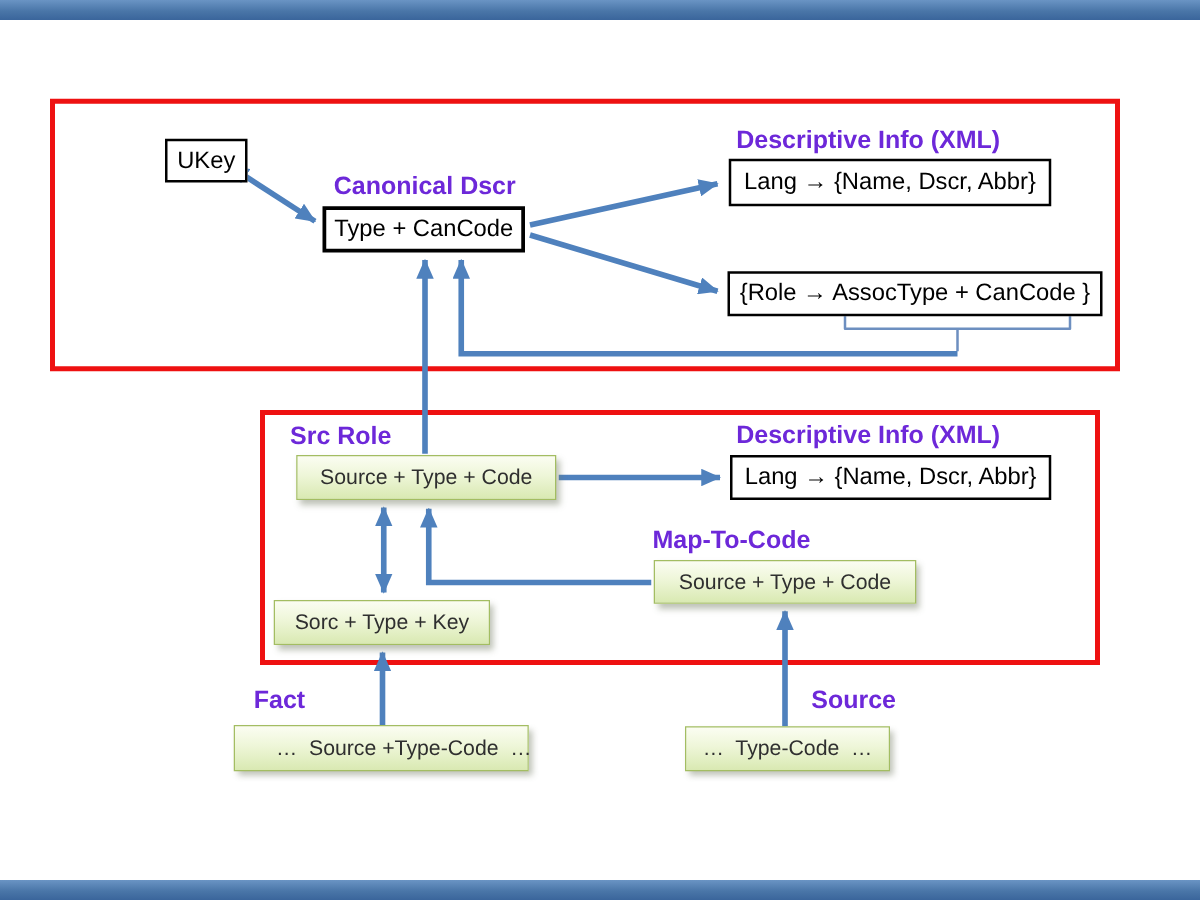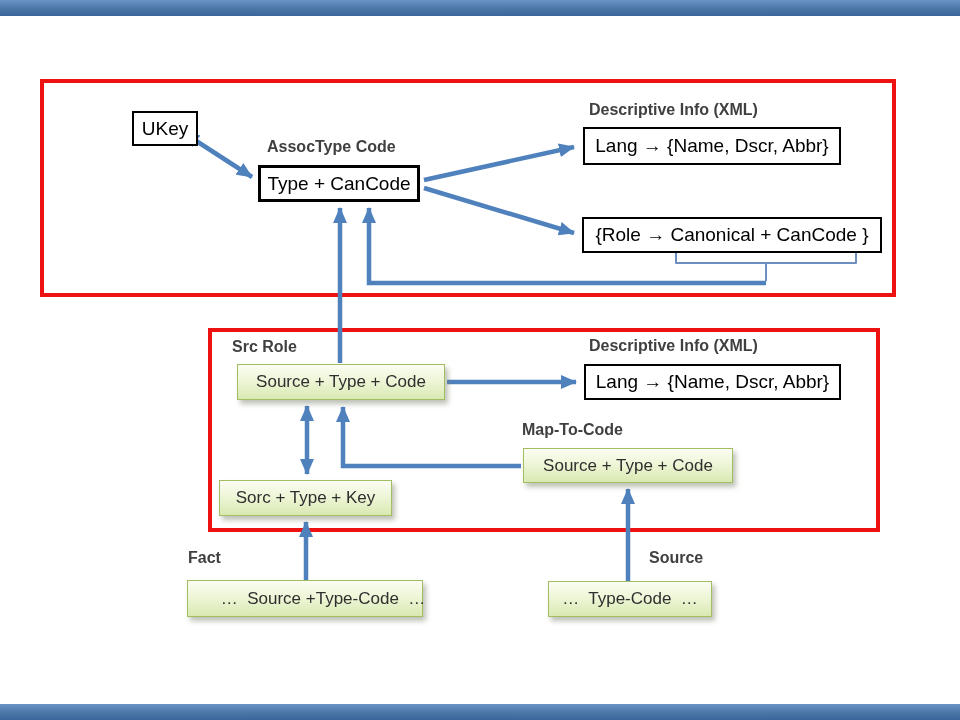--- a/index.html
+++ b/index.html
@@ -16,21 +16,21 @@
     align-items:center; justify-content:center; background:#ffffff;
   }
   .box span { white-space:pre; }
   .black-box { border:2px solid #000; font-size:19px; color:#000; }
   .black-box.thick { border-width:3px; }
   .green-box {
     border:1px solid #a3bd62; font-size:17px; color:#2f2f2f;
     background:linear-gradient(180deg,#fbfdf2 0%,#eef6d8 45%,#d9e9b2 100%);
     box-shadow:3px 4px 5px rgba(110,120,95,0.45);
   }
-  .label { position:absolute; font-size:16px; font-weight:bold; color:#404040; white-space:pre; }
+  .label { position:absolute; font-size:20px; font-weight:bold; color:#6d28d9; white-space:pre; }
   svg.overlay { position:absolute; left:0; top:0; width:960px; height:720px; pointer-events:none; }
   svg .shaft { stroke:#4f81bd; stroke-width:4.5; fill:none; }
   svg .thin { stroke:#6d8fc0; stroke-width:2; fill:none; stroke-linejoin:round; }
 </style>
 </head>
 <body>
 
 <div id="slide">
 
   <div class="bar top"></div>
@@ -54,49 +54,49 @@
     <line class="shaft" x1="447" y1="382" x2="576" y2="382" marker-end="url(#ah)"></line>
     <line class="shaft" x1="307" y1="406" x2="307" y2="474" marker-start="url(#ah)" marker-end="url(#ah)"></line>
     <polyline class="shaft" points="521,466 343,466 343,407" marker-end="url(#ah)"></polyline>
     <line class="shaft" x1="306" y1="580" x2="306" y2="522" marker-end="url(#ah)"></line>
     <line class="shaft" x1="628" y1="581" x2="628" y2="489" marker-end="url(#ah)"></line>
   </svg>
 
   <div class="box black-box" style="left:111px; top:111px; width:66px; height:35px;margin-left:21px;">
     <span>UKey</span>
   </div>
-  <div class="label" style="left:267px; top:138px;">AssocType Code</div>
+  <div class="label" style="left:267px; top:138px;">Canonical Dscr</div>
   <div class="box black-box thick" style="left:258px; top:165px; width:162px; height:37px;">
     <span>Type + CanCode</span>
   </div>
   <div class="label" style="left:589px; top:101px;">Descriptive Info (XML)</div>
   <div class="box black-box" style="left:583px; top:127px; width:258px; height:38px;">
     <span>Lang → {Name, Dscr, Abbr}</span>
   </div>
   <div class="box black-box" style="left:582px; top:217px; width:300px; height:36px;">
-    <span>{Role → Canonical + CanCode }</span>
+    <span>{Role → AssocType + CanCode }</span>
   </div>
 
   <div class="label" style="left:232px; top:338px;">Src Role</div>
   <div class="box green-box" style="left:237px; top:364px; width:208px; height:36px;">
     <span>Source + Type + Code</span>
   </div>
   <div class="label" style="left:589px; top:337px;">Descriptive Info (XML)</div>
   <div class="box black-box" style="left:584px; top:364px; width:257px; height:36px;">
     <span>Lang → {Name, Dscr, Abbr}</span>
   </div>
   <div class="label" style="left:522px; top:421px;">Map-To-Code</div>
   <div class="box green-box" style="left:523px; top:448px; width:210px; height:35px;">
     <span>Source + Type + Code</span>
   </div>
   <div class="box green-box" style="left:219px; top:480px; width:173px; height:36px;text-align:center;">
     <span>Sorc + Type + Key</span>
   </div>
 
-  <div class="label" style="left:188px; top:549px;">Fact</div>
+  <div class="label" style="left:203px; top:549px;">Fact</div>
   <div class="box green-box" style="left:187px; top:580px; width:236px; height:37px;padding-left:36px;">
     <span>…  Source +Type-Code  …</span>
   </div>
   <div class="label" style="left:649px; top:549px;">Source</div>
   <div class="box green-box" style="left:548px; top:581px; width:164px; height:36px;">
     <span>…  Type-Code  …</span>
   </div>
 
 </div>
 

